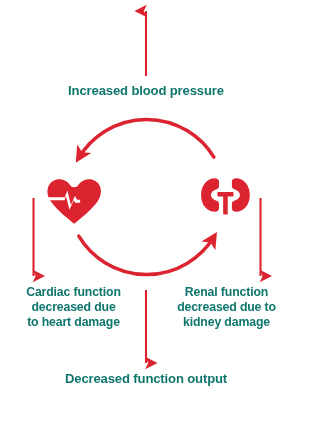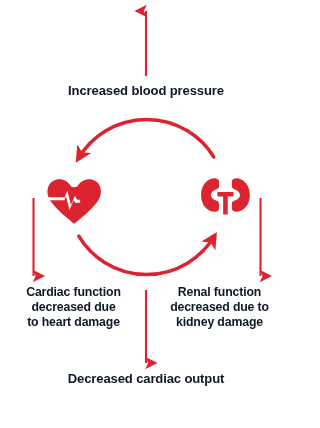--- a/index.html
+++ b/index.html
@@ -20,21 +20,21 @@
   #diagram-svg {
     position: absolute;
     left: 0;
     top: 0;
     width: 292px;
     height: 428px;
     display: block;
   }
   .dlabel {
     position: absolute;
-    color: #0f172a;
+    color: #0f766e;
     font-family: "Liberation Sans", sans-serif;
     font-weight: 700;
     font-size: 12.3px;
     line-height: 15.2px;
     letter-spacing: -0.15px;
     text-align: center;
     white-space: pre-line;
   }
   #label-top {
     left: 0;
@@ -47,21 +47,21 @@
     top: 371px;
     width: 292px;
     font-size: 13.1px;
   }
   #label-left {
     left: 8px;
     top: 285px;
     width: 131px;
   }
   #label-right {
-    left: 154px;
+    left: 161px;
     top: 285px;
     width: 131px;
   }
 </style>
 </head>
 <body>
 
 <div id="diagram-root">
 
   <svg id="diagram-svg" viewBox="0 0 292 428" xmlns="http://www.w3.org/2000/svg">
@@ -166,15 +166,15 @@
   <div class="dlabel" id="label-top">Increased blood pressure</div>
 
   <div class="dlabel" id="label-left">Cardiac function
 decreased due
 to heart damage</div>
 
   <div class="dlabel" id="label-right">Renal function
 decreased due to
 kidney damage</div>
 
-  <div class="dlabel" id="label-bottom">Decreased cardiac output</div>
+  <div class="dlabel" id="label-bottom">Decreased function output</div>
 
 </div>
 
 </body></html>

